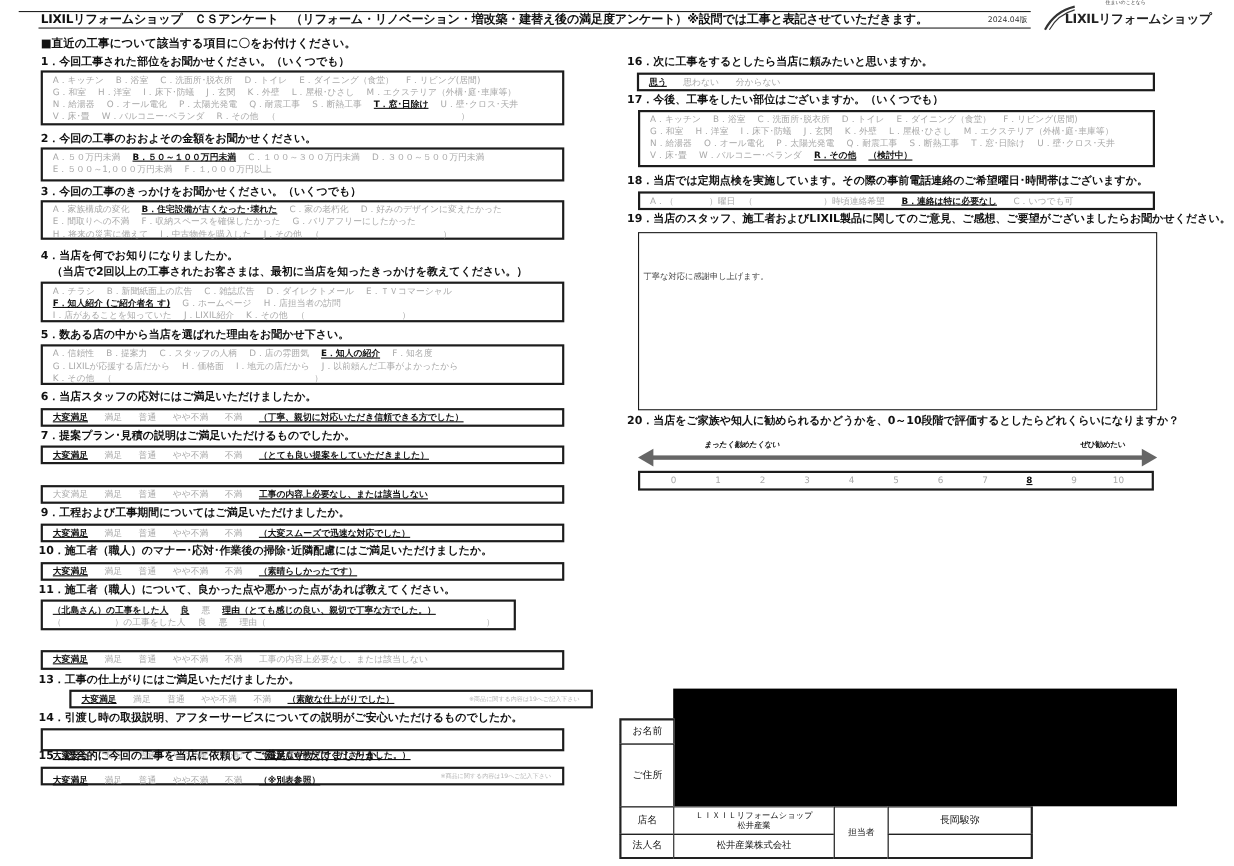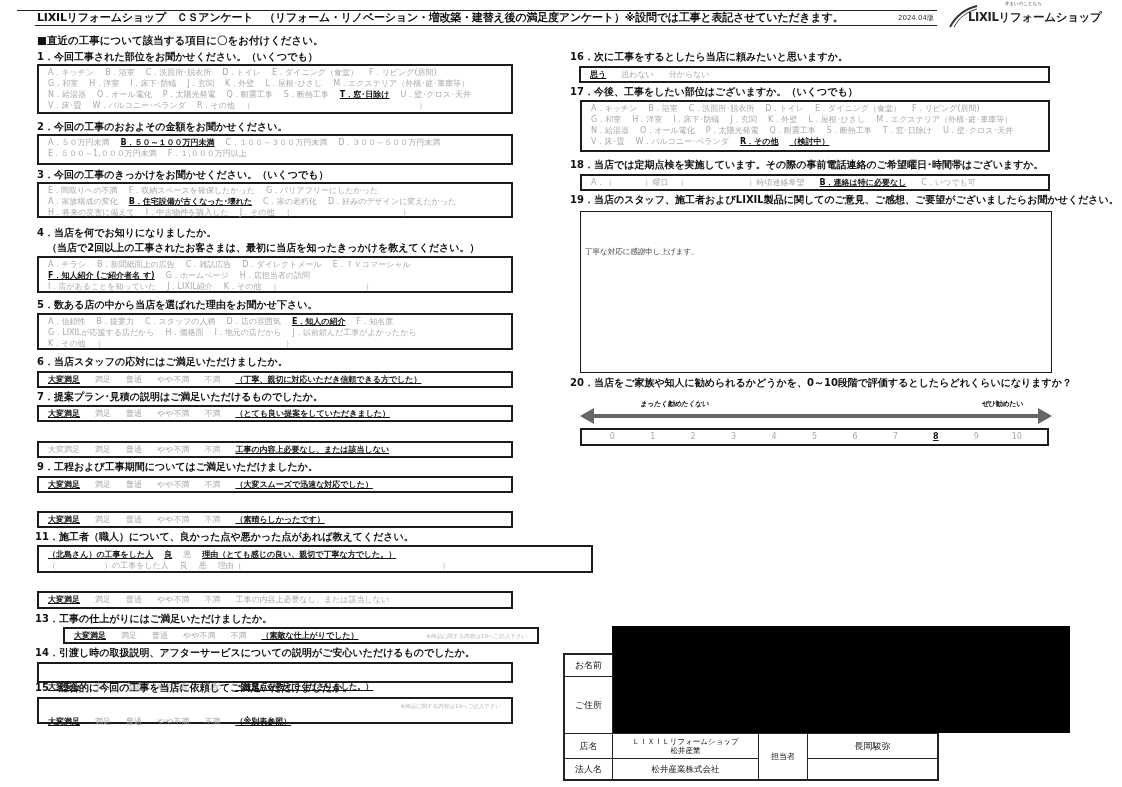--- a/index.html
+++ b/index.html
@@ -63,22 +63,22 @@
     </div>
 
   <div class="h" style="left:37px; top:120px;">2．今回の工事のおおよその金額をお聞かせください。</div>
   <div class="box" style="left:37px; top:134px; width:476px; height:31px;">
       <div class="opt-line"><span class="opt">A．５０万円未満</span><span class="opt sel">B．５０～１００万円未満</span><span class="opt">C．１００～３００万円未満</span><span class="opt">D．３００～５００万円未満</span></div>
       <div class="opt-line"><span class="opt">E．５００～1,０００万円未満</span><span class="opt">F．１,０００万円以上</span></div>
     </div>
 
   <div class="h" style="left:37px; top:168px;">3．今回の工事のきっかけをお聞かせください。（いくつでも）</div>
   <div class="box" style="left:37px; top:182px; width:476px; height:36px;">
+      <div class="opt-line"><span class="opt">A．家族構成の変化</span><span class="opt sel">B．住宅設備が古くなった･壊れた</span><span class="opt">C．家の老朽化</span><span class="opt">D．好みのデザインに変えたかった</span></div>
       <div class="opt-line"><span class="opt">E．間取りへの不満</span><span class="opt">F．収納スペースを確保したかった</span><span class="opt">G．バリアフリーにしたかった</span></div>
-      <div class="opt-line"><span class="opt">A．家族構成の変化</span><span class="opt sel">B．住宅設備が古くなった･壊れた</span><span class="opt">C．家の老朽化</span><span class="opt">D．好みのデザインに変えたかった</span></div>
       <div class="opt-line"><span class="opt">H．将来の災害に備えて</span><span class="opt">I．中古物件を購入した</span><span class="opt">J．その他　（　　　　　　　　　　　　　　）</span></div>
     </div>
 
   <div class="h" style="left:37px; top:226px;">4．当店を何でお知りになりましたか。</div>
   <div class="h" style="left:47px; top:241px;">（当店で2回以上の工事されたお客さまは、最初に当店を知ったきっかけを教えてください。）</div>
   <div class="box" style="left:37px; top:256px; width:476px; height:37px;">
       <div class="opt-line"><span class="opt">A．チラシ</span><span class="opt">B．新聞紙面上の広告</span><span class="opt">C．雑誌広告</span><span class="opt">D．ダイレクトメール</span><span class="opt">E．ＴＶコマーシャル</span></div>
       <div class="opt-line"><span class="opt sel">F．知人紹介 (ご紹介者名 す)</span><span class="opt">G．ホームページ</span><span class="opt">H．店担当者の訪問</span></div>
       <div class="opt-line"><span class="opt">I．店があることを知っていた</span><span class="opt">J．LIXIL紹介</span><span class="opt">K．その他　（　　　　　　　　　　　）</span></div>
     </div>
@@ -102,47 +102,48 @@
 
   <div class="box rate" style="left:37px; top:441px; width:476px; height:17px; padding-top:0;">
       <div class="opt-line"><span class="opt">大変満足</span><span class="opt">満足</span><span class="opt">普通</span><span class="opt">やや不満</span><span class="opt">不満</span><span class="opt sel">工事の内容上必要なし、または該当しない</span></div>
     </div>
 
   <div class="h" style="left:37px; top:460px;">9．工程および工事期間についてはご満足いただけましたか。</div>
   <div class="box rate" style="left:37px; top:476px; width:476px; height:17px; padding-top:0;">
       <div class="opt-line"><span class="opt sel">大変満足</span><span class="opt">満足</span><span class="opt">普通</span><span class="opt">やや不満</span><span class="opt">不満</span><span class="opt sel">（大変スムーズで迅速な対応でした）</span></div>
     </div>
 
+  <div class="h" style="left:35px; top:495px;">10．施工者（職人）のマナー･応対･作業後の掃除･近隣配慮にはご満足いただけましたか。</div>
   <div class="box rate" style="left:37px; top:511px; width:476px; height:17px; padding-top:0;">
       <div class="opt-line"><span class="opt sel">大変満足</span><span class="opt">満足</span><span class="opt">普通</span><span class="opt">やや不満</span><span class="opt">不満</span><span class="opt sel">（素晴らしかったです）</span></div>
     </div>
 
   <div class="h" style="left:35px; top:530px;">11．施工者（職人）について、良かった点や悪かった点があれば教えてください。</div>
-  <div class="box" style="left:37px; top:545px; width:556px; height:28px; padding-top:2px;">
+  <div class="box" style="left:37px; top:545px; width:432px; height:28px; padding-top:2px;">
       <div class="opt-line"><span class="opt sel">（北島さん）の工事をした人</span><span class="opt sel">良</span><span class="opt">悪</span><span class="opt sel">理由（とても感じの良い、親切で丁寧な方でした。）</span></div>
       <div class="opt-line"><span class="opt">（　　　　　　）の工事をした人</span><span class="opt">良</span><span class="opt">悪</span><span class="opt">理由（　　　　　　　　　　　　　　　　　　　　　　　　　）</span></div>
     </div>
 
   <div class="box rate" style="left:37px; top:591px; width:476px; height:18px; padding-top:0;">
       <div class="opt-line"><span class="opt sel">大変満足</span><span class="opt">満足</span><span class="opt">普通</span><span class="opt">やや不満</span><span class="opt">不満</span><span class="opt">工事の内容上必要なし、または該当しない</span></div>
     </div>
 
   <div class="h" style="left:35px; top:612px;">13．工事の仕上がりにはご満足いただけましたか。</div>
   <div class="box rate" style="left:37px; top:627px; width:476px; height:17px; padding-top:0;margin-left:26px;">
       <div class="opt-line"><span class="opt sel">大変満足</span><span class="opt">満足</span><span class="opt">普通</span><span class="opt">やや不満</span><span class="opt">不満</span><span class="opt sel">（素敵な仕上がりでした）</span></div>
     <span class="note">※商品に関する内容は19へご記入下さい</span>
   </div>
 
   <div class="h" style="left:35px; top:646px;">14．引渡し時の取扱説明、アフターサービスについての説明がご安心いただけるものでしたか。</div>
   <div class="box rate" style="left:37px; top:662px; width:476px; height:18px; padding-top:16px;">
       <div class="opt-line"><span class="opt sel">大変安心</span><span class="opt">安心</span><span class="opt">普通</span><span class="opt">やや心配</span><span class="opt">心配</span><span class="opt sel">（注意点を教えてくださりました。）</span></div>
     </div>
 
   <div class="h" style="left:35px; top:681px;">15．総合的に今回の工事を当店に依頼してご満足いただけましたか。</div>
-  <div class="box rate" style="left:37px; top:697px; width:476px; height:27px; padding-top:16px;">
+  <div class="box rate" style="left:37px; top:697px; width:476px; height:17px; padding-top:4px;">
       <div class="opt-line"><span class="opt sel">大変満足</span><span class="opt">満足</span><span class="opt">普通</span><span class="opt">やや不満</span><span class="opt">不満</span><span class="opt sel">（※別表参照）</span></div>
     <span class="note">※商品に関する内容は19へご記入下さい</span>
   </div>
 
   <div class="h" style="left:570px; top:50px;">16．次に工事をするとしたら当店に頼みたいと思いますか。</div>
   <div class="box rate" style="left:579px; top:66px; width:471px; height:17px; padding-top:0;">
       <div class="opt-line"><span class="opt sel">思う</span><span class="opt">思わない</span><span class="opt">分からない</span></div>
     </div>
 
   <div class="h" style="left:570px; top:85px;">17．今後、工事をしたい部位はございますか。（いくつでも）</div>

